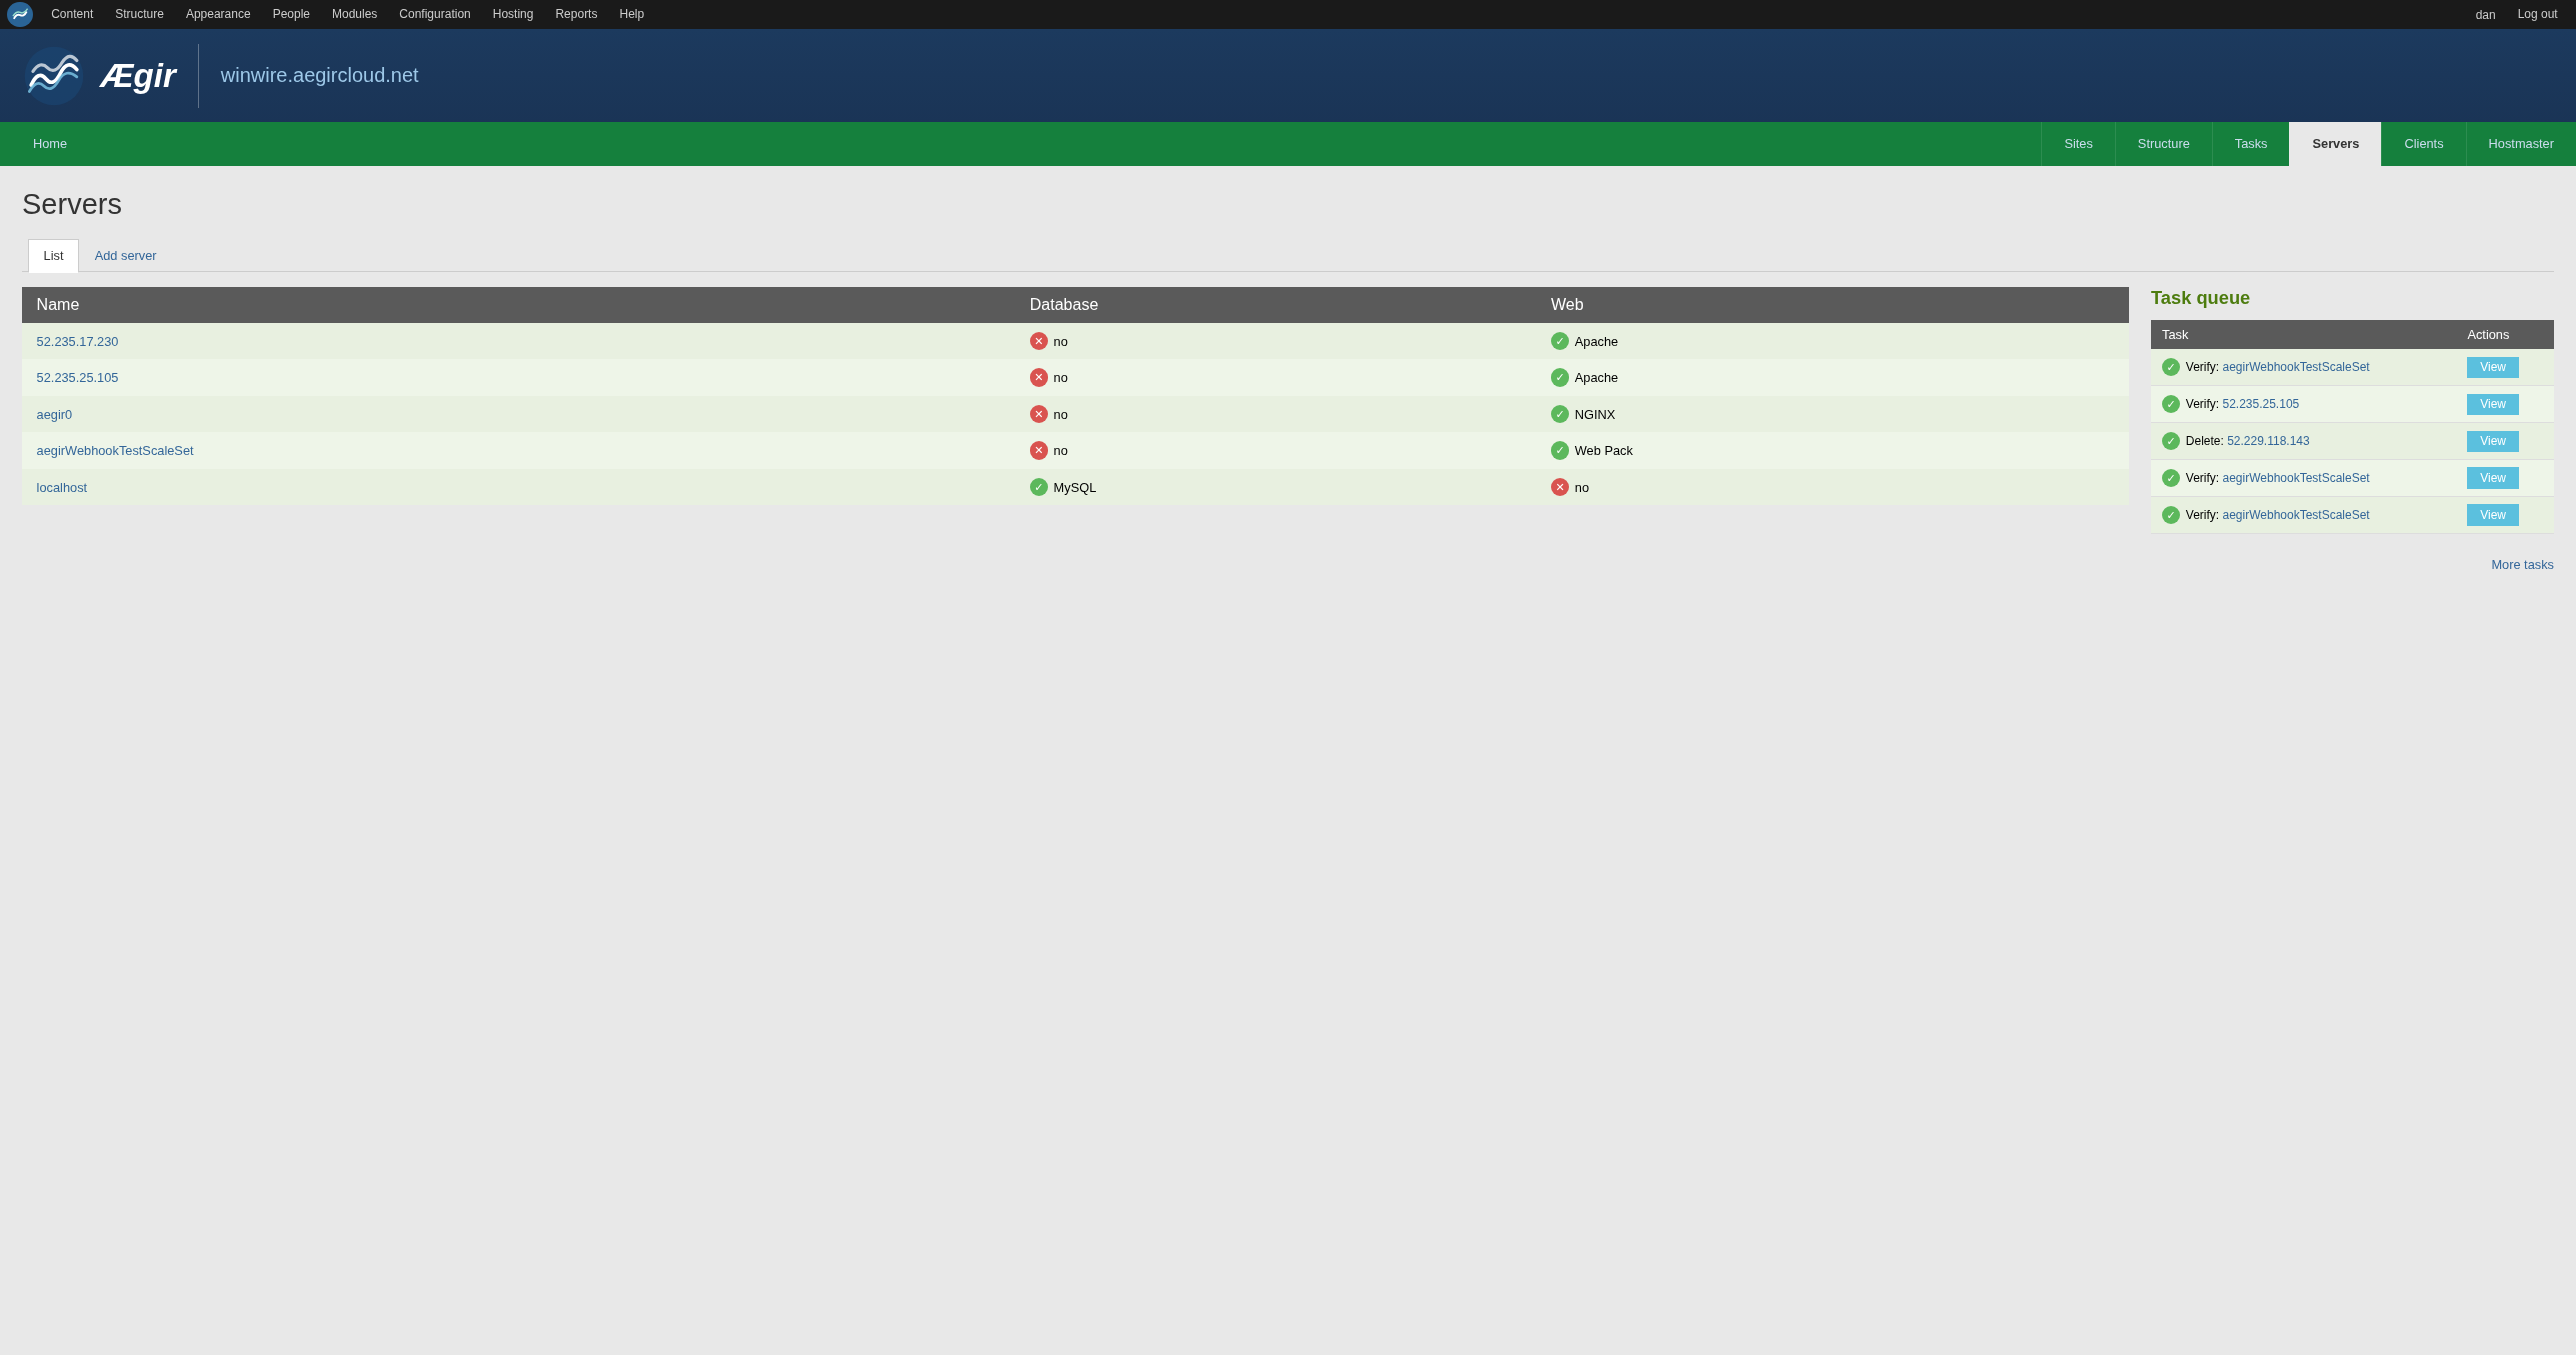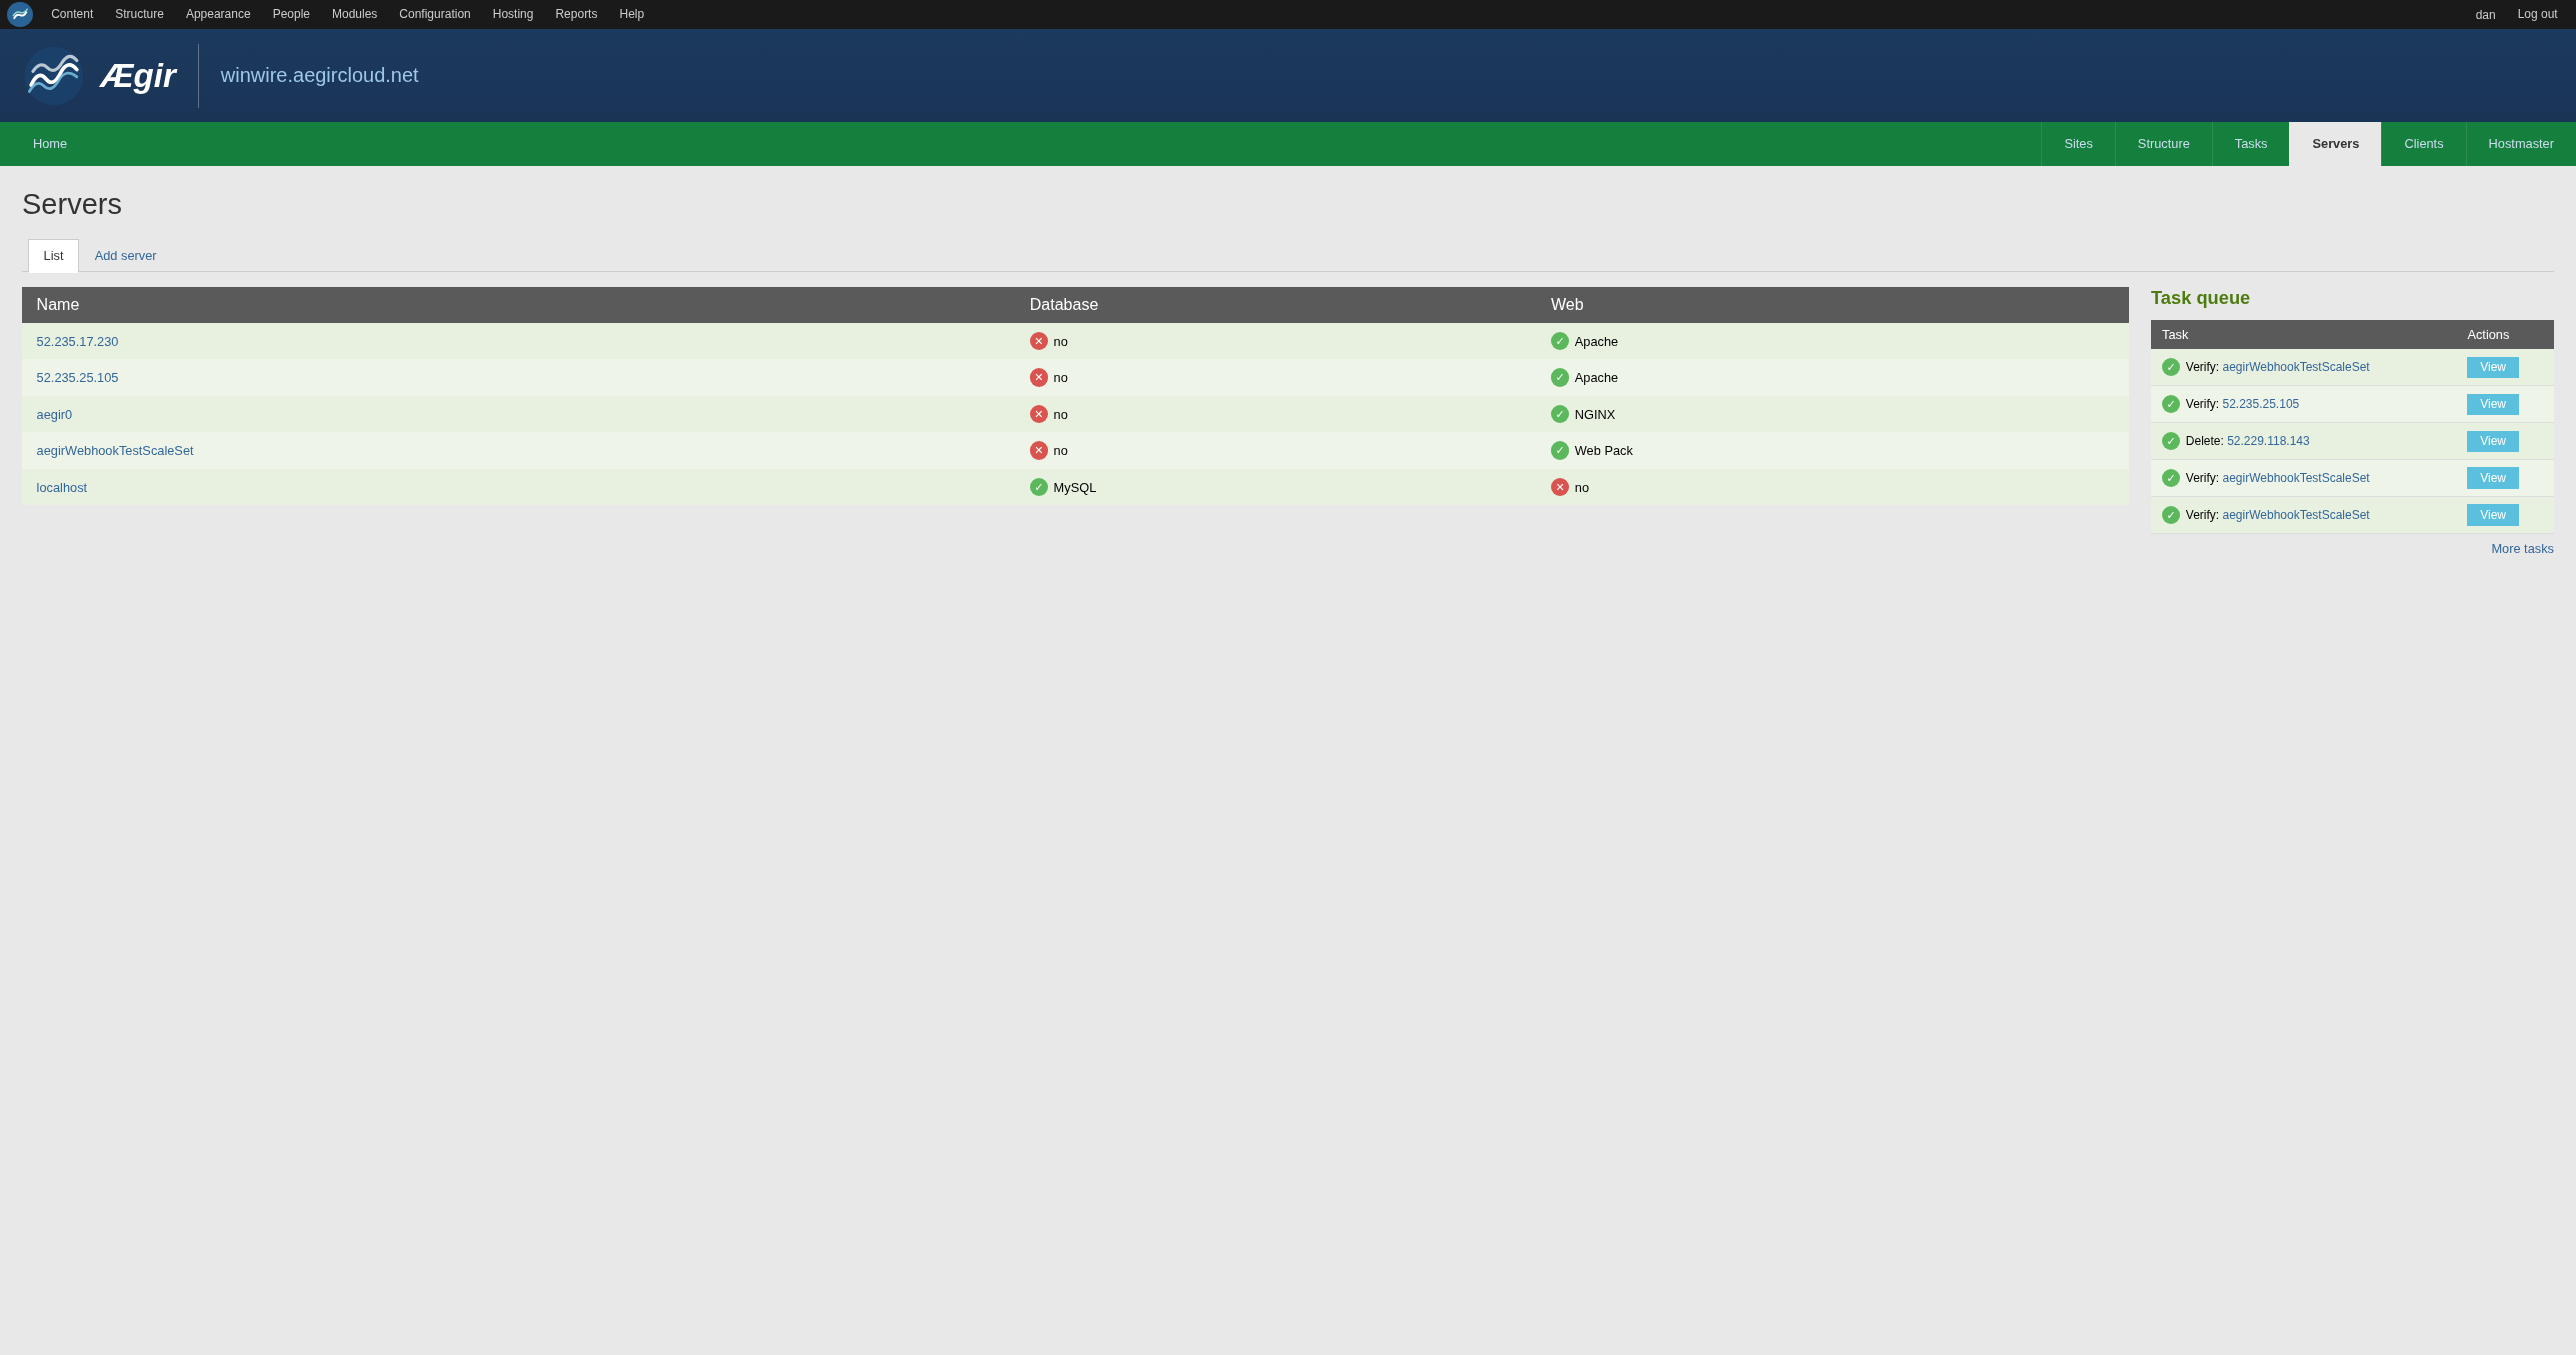--- a/index.html
+++ b/index.html
@@ -190,21 +190,21 @@
       border-radius: 0;
       cursor: pointer;
       font-size: 12px;
     }
 
     .more-tasks-link {
       display: block;
       text-align: right;
       color: #336699;
       font-size: 12.8px;
-      margin-top: 7px;
+      margin-top: 23px;
       text-decoration: none;
     }
 
     
     .wave-svg { width: 64px; height: 64px; }
   </style>
 </head>
 <body>
 
 <div class="admin-bar">

